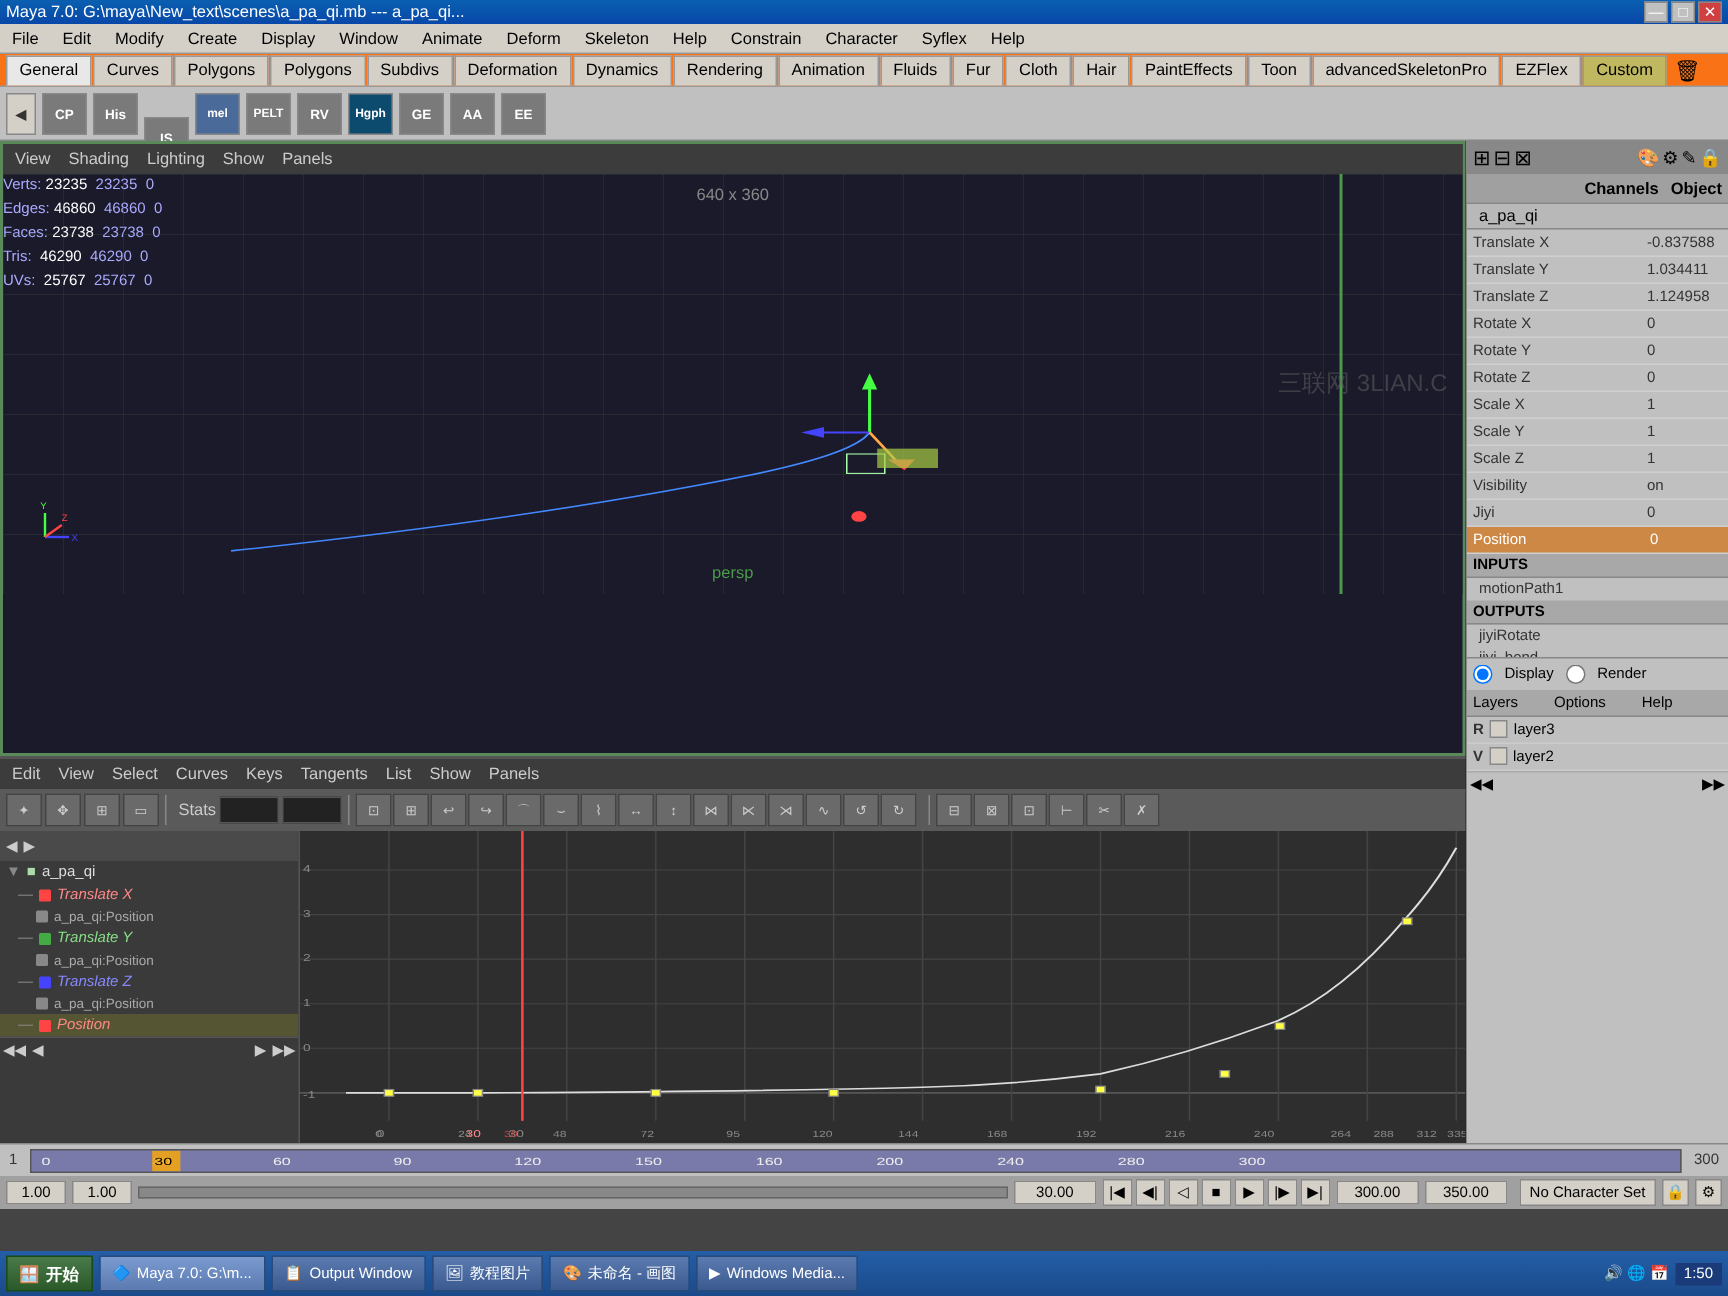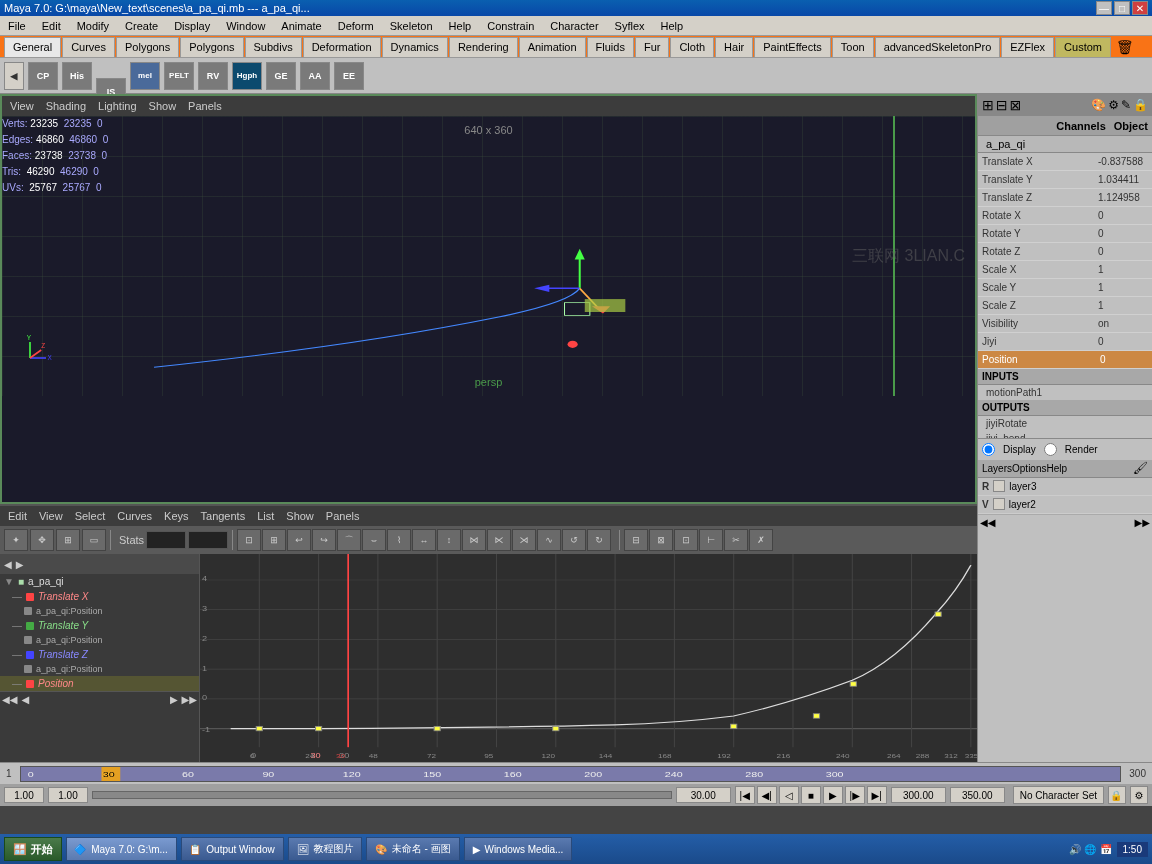--- a/index.html
+++ b/index.html
@@ -271,21 +271,21 @@
       align-items: center;
       gap: 8px;
       font-size: 10px;
     }
     #layers-header {
       background: #a8a8a8;
       height: 18px;
       display: flex;
       align-items: center;
       padding: 0 4px;
-      gap: 0;
+      gap: 24px;
       font-size: 10px;
       border-bottom: 1px solid #888;
     }
     .layer-row {
       display: flex;
       align-items: center;
       height: 18px;
       padding: 0 4px;
       gap: 4px;
       font-size: 10px;

